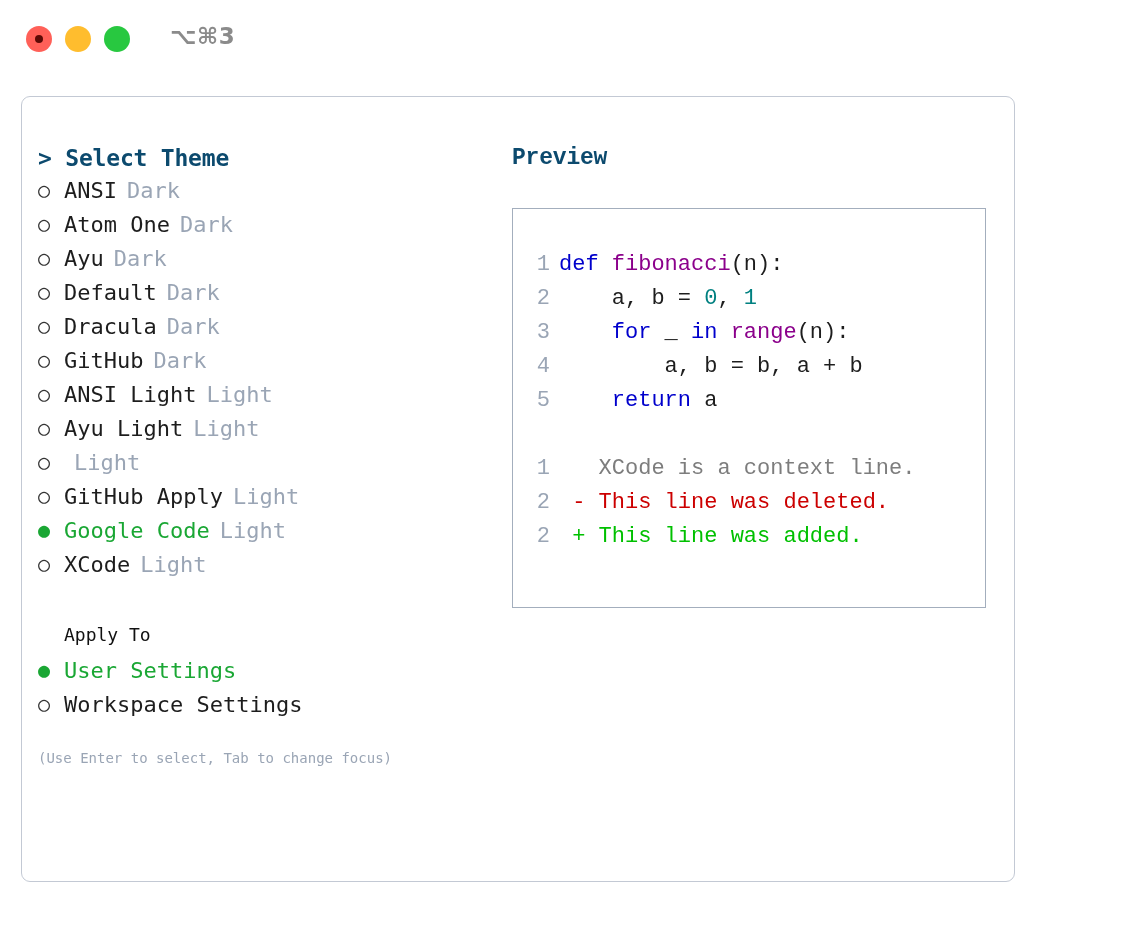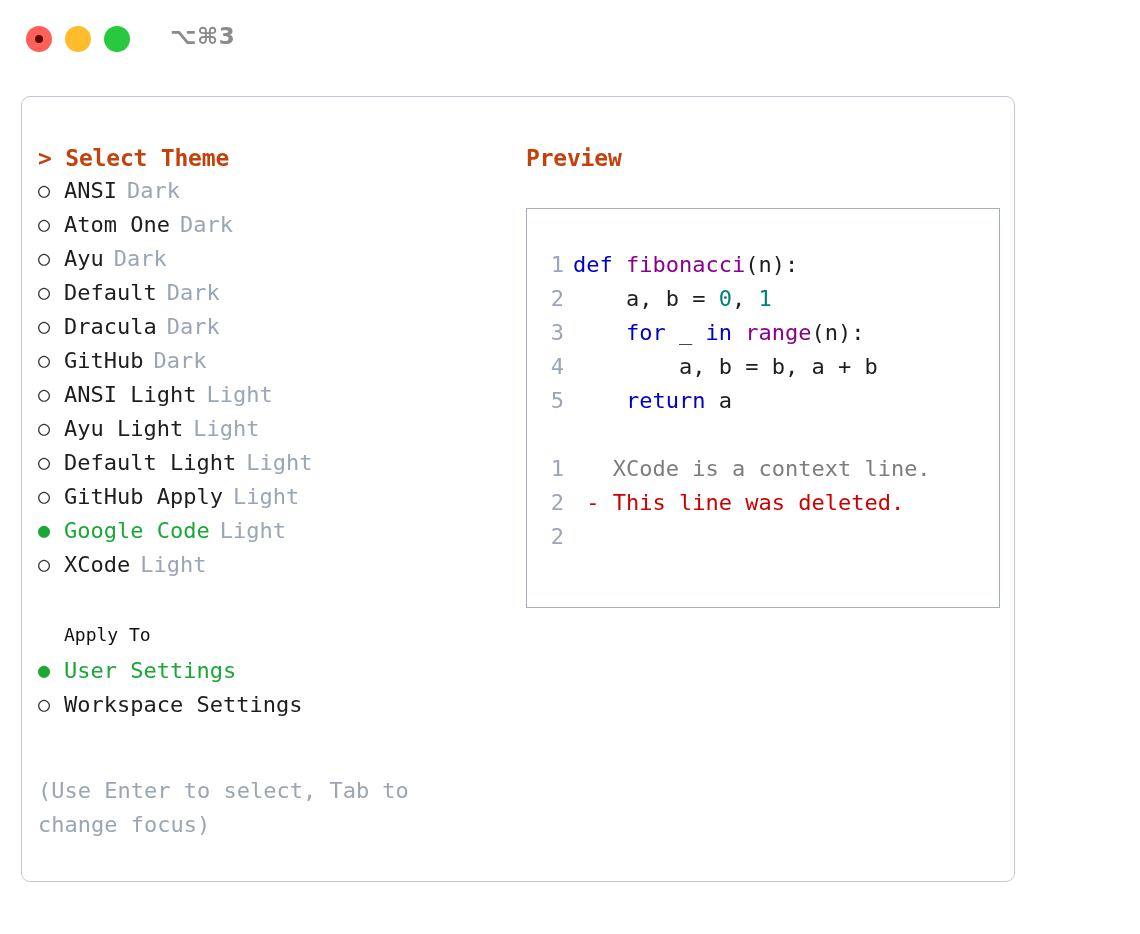--- a/index.html
+++ b/index.html
@@ -80,29 +80,30 @@
   }
 
   .col-left {
     position: absolute;
     left: 16px;
     top: 48px;
     width: 440px;
   }
   .col-right {
     position: absolute;
-    left: 504px;
+    left: 490px;
     top: 48px;
     width: 496px;
+    font-family: Liberation Mono, monospace;
   }
 
   .section-title {
     font-size: 23px;
     font-weight: bold;
-    color: #c2410c;
+    color: #0c4a6e;
     letter-spacing: -0.2px;
     white-space: pre;
   }
   .section-title.preview {
     margin-left: 0px;
   }
 
   
   .list {
     margin-top: 2px;
@@ -136,22 +137,22 @@
     font-size: 18px;
     color: #111111;
     padding-left: 26px;
     height: 34px;
     display: flex;
     align-items: center;
     white-space: pre;
   }
 
   .hint {
-    margin-top: 53px;
-    font-size: 22px;
+    margin-top: 20px;
+    font-size: 14px;
     color: #9aa5b5;
     line-height: 34px;
     width: 420px;
     white-space: pre-wrap;
   }
 
   
   .preview-box {
     margin-top: 37px;
     width: 474px;
@@ -208,21 +209,21 @@
 
       <div class="list" id="theme-list">
           <div class="row"><span class="bullet off">○</span><span class="row-label">ANSI</span><span class="row-badge">Dark</span></div>
           <div class="row"><span class="bullet off">○</span><span class="row-label">Atom One</span><span class="row-badge">Dark</span></div>
           <div class="row"><span class="bullet off">○</span><span class="row-label">Ayu</span><span class="row-badge">Dark</span></div>
           <div class="row"><span class="bullet off">○</span><span class="row-label">Default</span><span class="row-badge">Dark</span></div>
           <div class="row"><span class="bullet off">○</span><span class="row-label">Dracula</span><span class="row-badge">Dark</span></div>
           <div class="row"><span class="bullet off">○</span><span class="row-label">GitHub</span><span class="row-badge">Dark</span></div>
           <div class="row"><span class="bullet off">○</span><span class="row-label">ANSI Light</span><span class="row-badge">Light</span></div>
           <div class="row"><span class="bullet off">○</span><span class="row-label">Ayu Light</span><span class="row-badge">Light</span></div>
-          <div class="row"><span class="bullet off">○</span><span class="row-label">Default Light</span><span class="row-badge">Light</span></div>
+          <div class="row"><span class="bullet off">○</span><span class="row-badge">Light</span></div>
           <div class="row"><span class="bullet off">○</span><span class="row-label">GitHub Apply</span><span class="row-badge">Light</span></div>
           <div class="row selected"><span class="bullet on">●</span><span class="row-label">Google Code</span><span class="row-badge">Light</span></div>
           <div class="row"><span class="bullet off">○</span><span class="row-label">XCode</span><span class="row-badge">Light</span></div>
         </div>
 
       <div class="group-gap"></div>
 
       <div class="apply-title">Apply To</div>
 
       <div class="list" id="apply-list">
@@ -241,19 +242,19 @@
             <div class="code-line"><span class="lineno">1</span><span class="code-text"><span class="tok-kw">def </span><span class="tok-fn">fibonacci</span><span class="tok-pl">(n):</span></span></div>
             <div class="code-line"><span class="lineno">2</span><span class="code-text"><span class="tok-pl">    a, b = </span><span class="tok-num">0</span><span class="tok-pl">, </span><span class="tok-num">1</span></span></div>
             <div class="code-line"><span class="lineno">3</span><span class="code-text"><span class="tok-pl">    </span><span class="tok-kw">for</span><span class="tok-pl"> _ </span><span class="tok-kw">in</span><span class="tok-pl"> </span><span class="tok-fn">range</span><span class="tok-pl">(n):</span></span></div>
             <div class="code-line"><span class="lineno">4</span><span class="code-text"><span class="tok-pl">        a, b = b, a + b</span></span></div>
             <div class="code-line"><span class="lineno">5</span><span class="code-text"><span class="tok-pl">    </span><span class="tok-kw">return</span><span class="tok-pl"> a</span></span></div>
           </div>
         <div class="blank-line"></div>
         <div id="diff-block">
             <div class="code-line"><span class="lineno">1</span><span class="code-text"><span class="tok-ctx">   XCode is a context line.</span></span></div>
             <div class="code-line"><span class="lineno">2</span><span class="code-text"><span class="tok-del"> - This line was deleted.</span></span></div>
-            <div class="code-line"><span class="lineno">2</span></div>
+            <div class="code-line"><span class="lineno">2</span><span class="code-text"><span class="tok-add"> + This line was added.</span></span></div>
           </div>
       </div>
     </div>
 
   </div>
 </div>
 
 </body></html>

